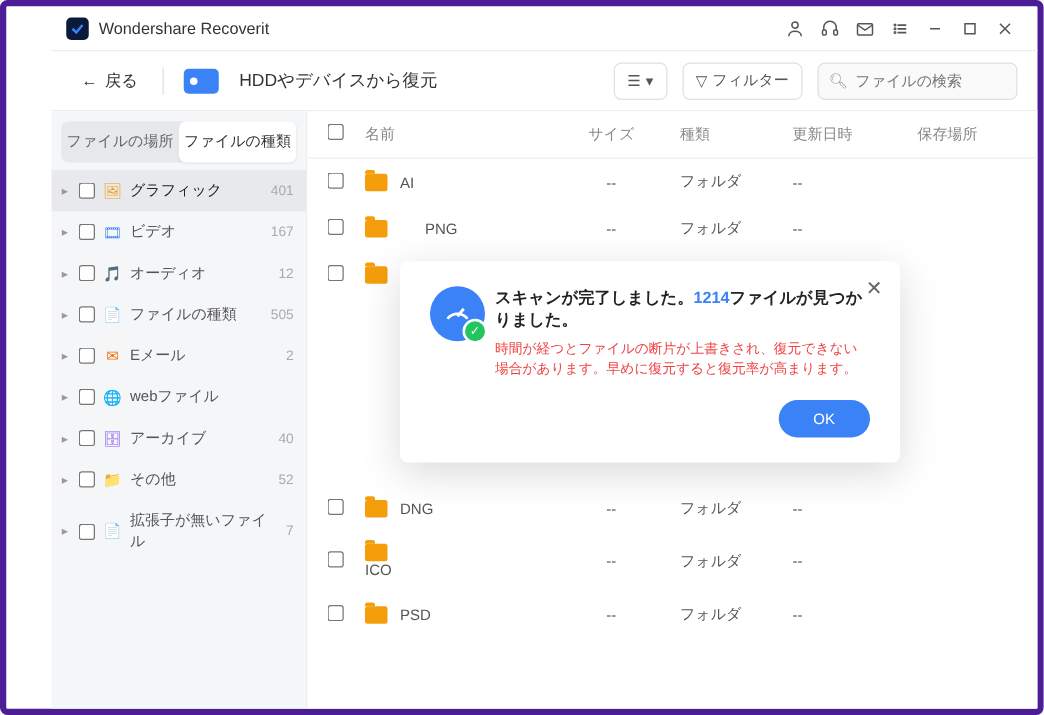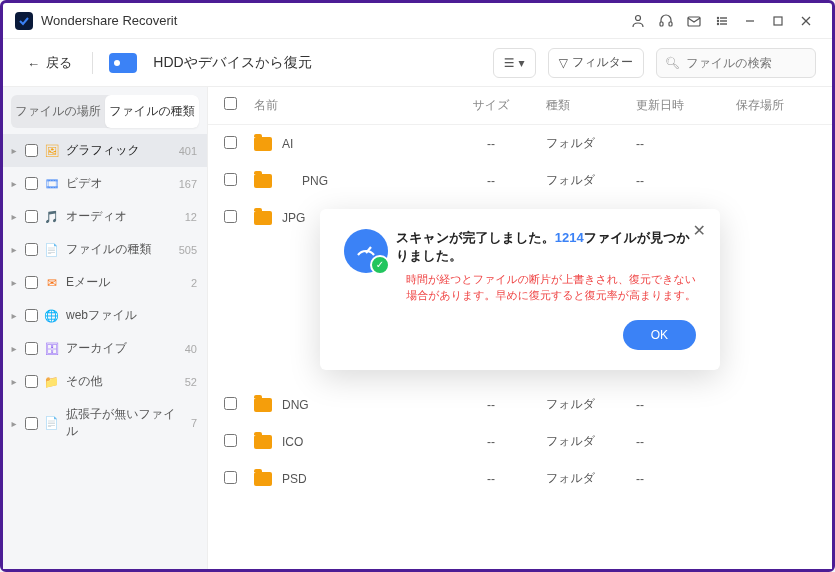--- a/index.html
+++ b/index.html
@@ -1,17 +1,17 @@
 <!DOCTYPE html>
 <html><head>
 <meta charset="utf-8">
 <style>
   * { box-sizing: border-box; margin: 0; padding: 0; }
   body { font-family: -apple-system, "Segoe UI", sans-serif; background: #f5f6f8; width: 835px; height: 572px; overflow: hidden; font-size: 12px; color: #333; }
-  .window { width: 835px; height: 572px; background: #fff; border: 3px solid #4c1d95; border-radius: 6px; display: flex; flex-direction: column; position: relative; }
+  .window { width: 835px; height: 572px; background: #fff; border: 5px solid #4c1d95; border-radius: 6px; display: flex; flex-direction: column; position: relative; padding-left: 36px; }
   .titlebar { height: 36px; display: flex; align-items: center; padding: 0 12px; border-bottom: 1px solid #eee; }
   .titlebar .logo { width: 18px; height: 18px; background: #0a1a3a; border-radius: 4px; margin-right: 8px; display: flex; align-items: center; justify-content: center; }
   .titlebar .logo svg { width: 10px; height: 10px; }
   .titlebar .title { font-size: 13px; color: #333; font-weight: 500; }
   .titlebar .spacer { flex: 1; }
   .titlebar .tbtn { width: 28px; height: 28px; display: flex; align-items: center; justify-content: center; color: #555; cursor: pointer; }
   .toolbar { height: 48px; display: flex; align-items: center; padding: 0 16px; gap: 12px; border-bottom: 1px solid #eee; }
   .back-btn { display: flex; align-items: center; gap: 6px; cursor: pointer; color: #333; font-size: 13px; padding: 4px 8px; }
   .hdd-icon { width: 28px; height: 20px; background: #3b82f6; border-radius: 4px; position: relative; margin: 0 4px; }
   .hdd-icon::after { content: ""; position: absolute; width: 6px; height: 6px; background: #fff; border-radius: 50%; top: 7px; left: 5px; }
@@ -65,21 +65,21 @@
   .modal-overlay { position: absolute; top: 84px; left: 205px; right: 0; bottom: 78px; display: flex; align-items: center; justify-content: center; background: rgba(255,255,255,0); }
   .modal { width: 400px; background: #fff; border-radius: 6px; box-shadow: 0 8px 32px rgba(0,0,0,0.15); padding: 20px 24px; position: relative; }
   .modal .close { position: absolute; top: 12px; right: 14px; cursor: pointer; color: #666; font-size: 16px; }
   .modal-body { display: flex; gap: 8px; align-items: flex-start; }
   .scan-icon { width: 44px; height: 44px; border-radius: 50%; background: #3b82f6; position: relative; flex-shrink: 0; display: flex; align-items: center; justify-content: center; }
   .scan-icon svg { width: 24px; height: 24px; }
   .scan-icon::after { content: "✓"; position: absolute; bottom: -2px; right: -2px; width: 16px; height: 16px; background: #22c55e; color: #fff; border-radius: 50%; font-size: 10px; display: flex; align-items: center; justify-content: center; border: 2px solid #fff; }
   .modal-text { flex: 1; }
   .modal-title { font-size: 13px; color: #222; font-weight: 600; margin-bottom: 6px; }
   .modal-title .num { color: #3b82f6; }
-  .modal-msg { font-size: 11px; color: #ef4444; line-height: 1.5; text-align: right; }
+  .modal-msg { font-size: 11px; color: #ef4444; line-height: 1.5; }
   .modal-actions { display: flex; justify-content: flex-end; margin-top: 16px; }
   .ok-btn { height: 30px; padding: 0 28px; background: #3b82f6; color: #fff; border: none; border-radius: 15px; font-size: 12px; cursor: pointer; }
 </style>
 </head>
 <body>
 
 <div class="window">
 
   <div class="titlebar">
     <div class="logo">
@@ -281,21 +281,21 @@
               <span class="folder-icon"></span>
               <span>DNG</span>
             </div>
             <div class="col-size">--</div>
             <div class="col-type">フォルダ</div>
             <div class="col-date">--</div>
             <div class="col-loc"></div>
           </div>
           <div class="file-row">
             <div class="col-chk"><input type="checkbox" style=""></div>
-            <div class="col-name" style="display:flex;">
+            <div class="col-name" style="display:flex;flex-direction:column;">
               <span class="folder-icon"></span>
               <span>ICO</span>
             </div>
             <div class="col-size">--</div>
             <div class="col-type">フォルダ</div>
             <div class="col-date">--</div>
             <div class="col-loc"></div>
           </div>
           <div class="file-row">
             <div class="col-chk"><input type="checkbox" style=""></div>

